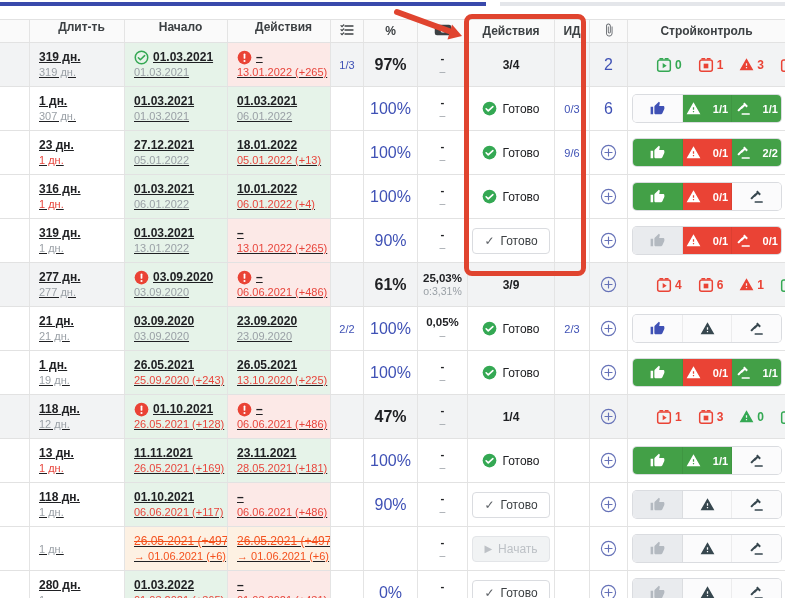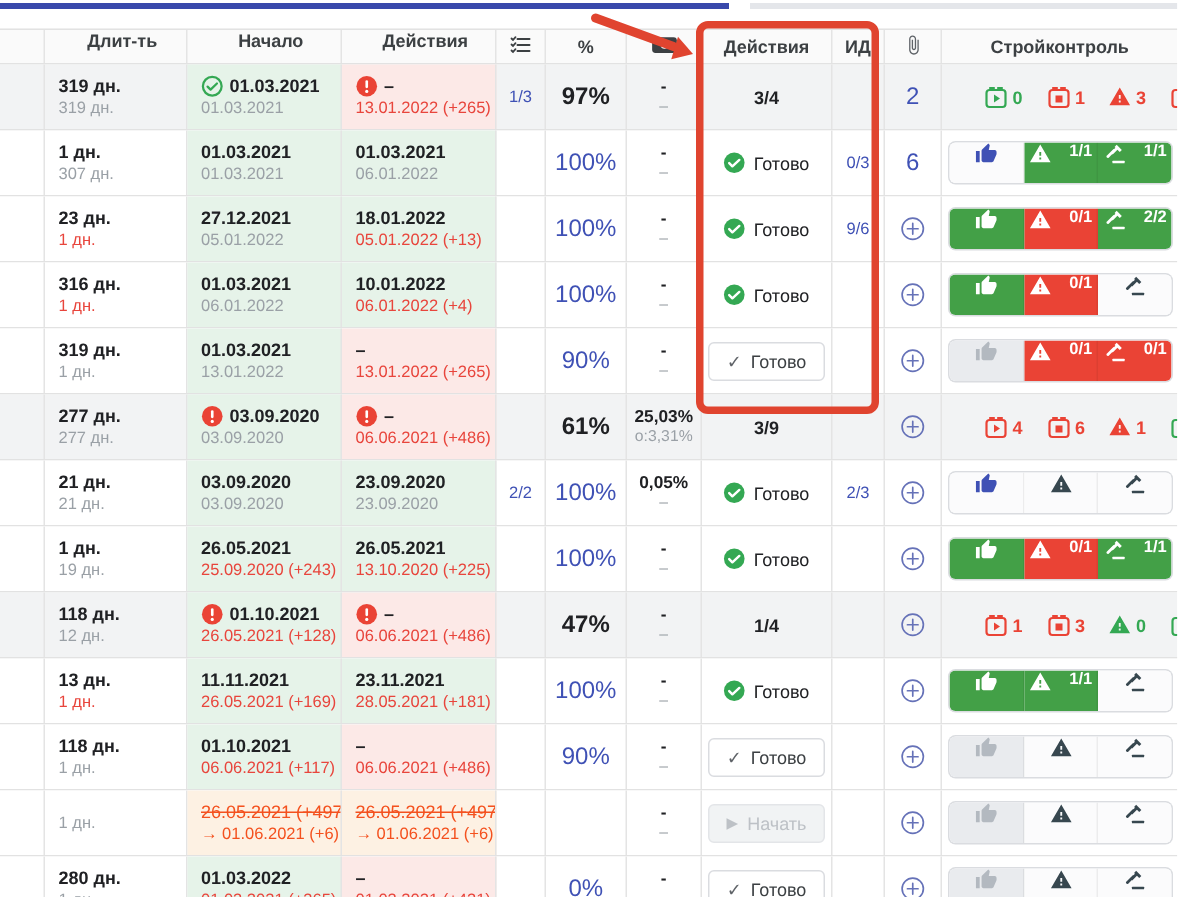--- a/index.html
+++ b/index.html
@@ -14,21 +14,21 @@
   .row.body{height:44px;}
   .row.group{background:#f2f3f4;}
   .cell{box-sizing:border-box;border-right:1px solid #e4e4e4;overflow:hidden;position:relative;
         display:flex;flex-direction:column;justify-content:center;}
   .cell:first-child{border-left:none;}
   .hcell{display:flex;align-items:center;font-size:12px;font-weight:bold;color:#3c4043;}
   .hleft{padding-left:9px;justify-content:flex-start;}
   .hcenter{justify-content:center;}
   .l1{font-size:12px;font-weight:bold;line-height:15px;white-space:nowrap;display:flex;align-items:center;gap:4px;}
   .l2{font-size:11px;line-height:14px;white-space:nowrap;}
-  .pad{padding-left:9px;}
+  .pad{padding-left:9px;text-decoration:underline;}
   .c-gray{color:#9aa0a6;} .c-red{color:#e8453c;} .c-blue{color:#3f51b5;} .c-orange{color:#f4511e;}
   .bg-green{background:#e6f3e9;} .bg-pink{background:#fce9e7;} .bg-orange{background:#fdf1e3;}
   .strike{text-decoration:line-through;font-weight:normal;}
   .center{align-items:center;text-align:center;}
   .pct{font-size:16px;text-align:center;}
   .pct.bold{font-weight:bold;color:#202124;}
   .cam-top{font-size:11.5px;font-weight:bold;text-align:center;line-height:14px;}
   .cam-sub{font-size:10.5px;color:#9aa0a6;text-align:center;line-height:13px;}
   .count{font-size:12px;font-weight:bold;text-align:center;}
   .badge{display:flex;align-items:center;justify-content:center;gap:5px;font-size:12px;color:#202124;}
@@ -37,21 +37,21 @@
        font-size:12px;color:#3c4043;cursor:pointer;white-space:nowrap;}
   .btn .glyph{color:#5f6368;font-size:12px;}
   .btn.disabled{background:#f1f3f4;border-color:#e3e5e8;color:#bdc1c6;cursor:default;}
   .btn.disabled .glyph{color:#bdc1c6;font-size:10px;}
   .plus-wrap{display:flex;justify-content:center;}
   .sc-icons{display:flex;align-items:center;justify-content:flex-end;gap:16px;padding-right:0;}
   .sc-item{display:flex;align-items:center;gap:3px;font-size:12px;font-weight:bold;}
   .sc-item.cut{margin-right:-11px;} .ic-red:{color:#ea4335;}
   .sc-group{display:flex;height:27px;margin-left:5px;border-radius:4px;overflow:hidden;
             box-shadow:0 0 0 1px #dadce0;width:148px;}
-  .seg{flex:1;display:flex;align-items:flex-start;justify-content:center;gap:12px;
+  .seg{flex:1;display:flex;align-items:center;justify-content:center;gap:12px;
        font-size:11px;font-weight:bold;cursor:pointer;border-right:1px solid rgba(0,0,0,0.06);}
   .seg:last-child{border-right:none;}
   .seg.green{background:#43a047;color:#fff;}
   .seg.red{background:#ea4335;color:#fff;}
   .seg.white{background:#fbfbfc;color:#37474f;}
   .seg.gray{background:#e9ebee;color:#b3b9c0;}
   .seg svg{display:block;}
   .overlay{position:absolute;left:0;top:0;pointer-events:none;}
   .redbox{position:absolute;left:464px;top:14px;width:112px;height:252px;
           border:5px solid #e0442f;border-radius:8px;pointer-events:none;}

